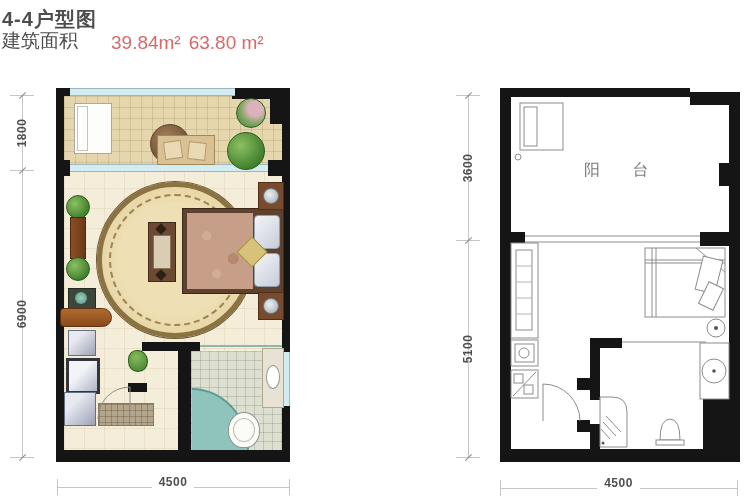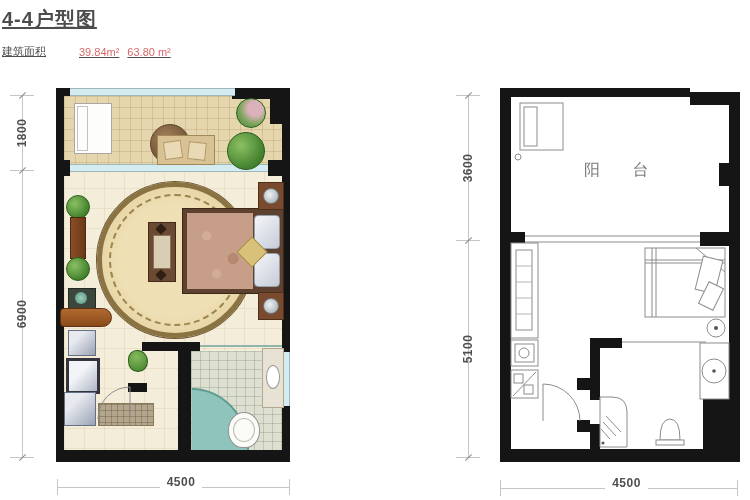--- a/index.html
+++ b/index.html
@@ -1,21 +1,21 @@
 <!DOCTYPE html>
 <html><head>
 <meta charset="utf-8">
 <style>
   html,body{margin:0;padding:0;}
   body{width:750px;height:500px;background:#ffffff;position:relative;overflow:hidden;
        font-family:"Liberation Sans","DejaVu Sans",sans-serif;}
-  .abs{position:absolute;text-decoration:underline;}
+  .abs{position:absolute;}
   
   .title{left:2px;top:6px;font-size:20px;font-weight:600;color:#4d4d4d;letter-spacing:1px;}
-  .info{left:2px;top:44px;font-size:11px;color:#4d4d4d;display:flex;align-items:center;}
+  .info{left:2px;top:28px;font-size:19px;color:#4d4d4d;display:flex;align-items:flex-end;}
   .info .val{color:#d96868;}
   .g1{margin-left:33px;} .g2{margin-left:17px;} .g3{margin-left:8px;}
   
   .plan{position:absolute;}
   .wall{position:absolute;background:#151515;}
   .win{position:absolute;background:#d3ecf2;border-top:1px solid #9fb6ba;border-bottom:1px solid #9fb6ba;}
   .winv{position:absolute;background:#d3ecf2;border-left:1px solid #9fb6ba;border-right:1px solid #9fb6ba;}
   .floor-balcony{position:absolute;background:#e5d6ad;
     background-image:linear-gradient(rgba(150,125,70,.22) 1px,transparent 1px),
                      linear-gradient(90deg,rgba(150,125,70,.22) 1px,transparent 1px);
@@ -72,21 +72,21 @@
     background-color:#8fc4bc;}
   .toilet{position:absolute;background:#fbfbf7;border:1px solid #8f948c;border-radius:50% 50% 46% 46%;}
   .toilet i{position:absolute;left:4px;right:4px;top:5px;bottom:5px;border:1px solid #b9beb4;border-radius:50%;display:block;}
   .vanity{position:absolute;background:#e8e2d4;border:1px solid #b0a890;}
   .vanity i{position:absolute;left:3px;top:16px;width:12px;height:22px;border-radius:50%;background:#fff;border:1px solid #96988f;display:block;}
   
   .dimline{position:absolute;background:#c5c5c5;}
   .dimtick{position:absolute;background:#8a8a8a;width:9px;height:1px;transform:rotate(-45deg);}
   .dimlabel{position:absolute;font-size:12px;color:#4f4f4f;font-weight:600;letter-spacing:.5px;}
   .rot{transform:rotate(-90deg);transform-origin:center;white-space:nowrap;}
-  .hdim{text-align:center;padding-left:8px;}
+  .hdim{text-align:center;}
   .hdim span{background:#fff;padding:0 7px;position:relative;top:-8px;}
   
   .balcony-label{position:absolute;font-size:16px;color:#7c7c7c;letter-spacing:14px;white-space:nowrap;}
   svg{position:absolute;left:0;top:0;overflow:visible;}
   .ln{stroke:#8c8c8c;fill:none;stroke-width:1;}
   .lnw{stroke:#8c8c8c;fill:#fff;stroke-width:1;}
   .thin{stroke:#b5b5b5;}
 </style>
 </head>
 <body>

